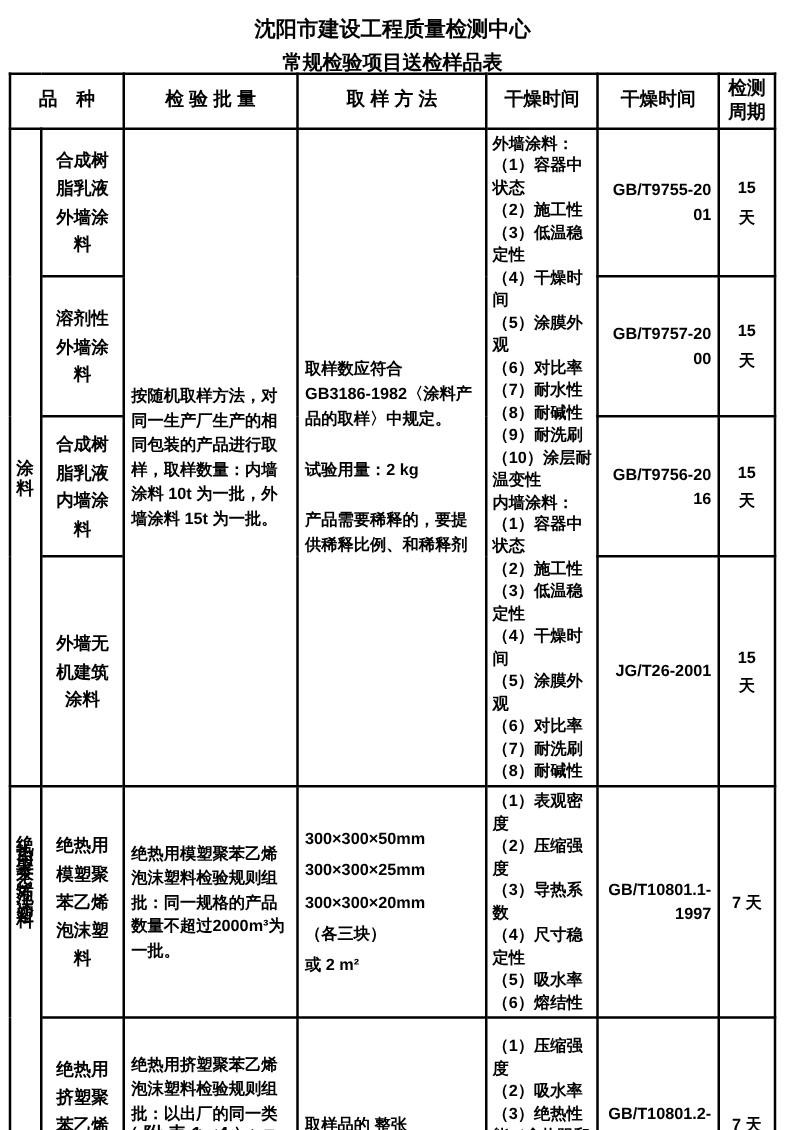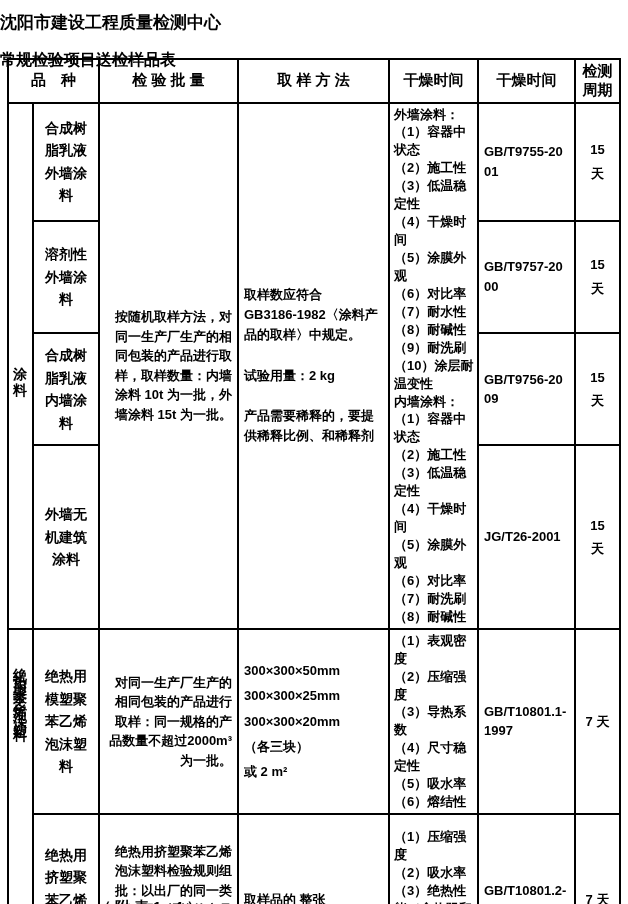--- a/index.html
+++ b/index.html
@@ -11,25 +11,25 @@
     overflow: hidden;
     font-family: "Liberation Sans", sans-serif;
     font-weight: bold;
     color: #000000;
   }
   .titles {
     position: absolute;
     top: 13px;
     left: 0;
     width: 100%;
+    text-align: center;
     line-height: 1.3;
-    font-family: Liberation Mono, monospace;
   }
   .title-1 { font-size: 17px; }
-  .title-2 { font-size: 16px; margin-top: 16px; }
+  .title-2 { font-size: 16px; margin-top: 6px; }
 
   table.main {
     position: absolute;
     left: 7px;
     top: 58px;
     width: 612px;
     border-collapse: collapse;
     table-layout: fixed;
   }
   td, th {
@@ -55,24 +55,24 @@
     writing-mode: vertical-lr;
     text-orientation: upright;
     display: inline-block;
     font-size: 14px;
     line-height: 1.0;
   }
   .vert.spread2 { letter-spacing: 16px; }
   .vert.spread11 { letter-spacing: 6px; }
   td.vtop { vertical-align: top; padding-top: 8px; }
   td.name-cell { text-align: center; line-height: 1.6; font-size: 14px; }
-  td.batch-cell { line-height: 1.5; text-align: right; }
+  td.batch-cell { line-height: 1.5; }
   td.sampling-cell { line-height: 1.55; }
   td.items-cell { line-height: 1.38; padding: 2px 3px 2px 4px; margin-left: 32px; }
-  td.standard-cell { word-break: break-all; line-height: 1.5; }
+  td.standard-cell { word-break: break-all; line-height: 1.5; text-align: right; }
   td.period-cell { text-align: center; line-height: 1.8; }
   td.sampling-dims { line-height: 1.95; }
   .footer-clip {
     position: absolute;
     left: 96px;
     top: 898px;
     font-size: 15px;
     letter-spacing: 4px;
   }
 </style>
@@ -153,21 +153,21 @@
 料</td>
       <td class="standard-cell">GB/T9757-2000</td>
       <td class="period-cell">15
 天</td>
     </tr>
     <tr style="height:100px">
       <td class="name-cell">合成树
 脂乳液
 内墙涂
 料</td>
-      <td class="standard-cell">GB/T9756-2009</td>
+      <td class="standard-cell">GB/T9756-2016</td>
       <td class="period-cell">15
 天</td>
     </tr>
     <tr style="height:163px">
       <td class="name-cell">外墙无
 机建筑
 涂料</td>
       <td class="standard-cell">JG/T26-2001</td>
       <td class="period-cell">15
 天</td>
@@ -175,21 +175,21 @@
 
     <tr style="height:160px">
       <td rowspan="2" class="vcell vtop">
         <span class="vert spread11">绝热用聚苯乙烯泡沫塑料</span>
       </td>
       <td class="name-cell">绝热用
 模塑聚
 苯乙烯
 泡沫塑
 料</td>
-      <td class="batch-cell">对同一生产厂生产的相同包装的产品进行取样：同一规格的产品数量不超过2000m³为一批。</td>
+      <td class="batch-cell">绝热用模塑聚苯乙烯泡沫塑料检验规则组批：同一规格的产品数量不超过2000m³为一批。</td>
       <td class="sampling-cell sampling-dims">300×300×50mm
 300×300×25mm
 300×300×20mm
 （各三块）
 或 2 m²</td>
       <td class="items-cell topalign">（1）表观密度
 （2）压缩强度
 （3）导热系数
 （4）尺寸稳定性
 （5）吸水率

